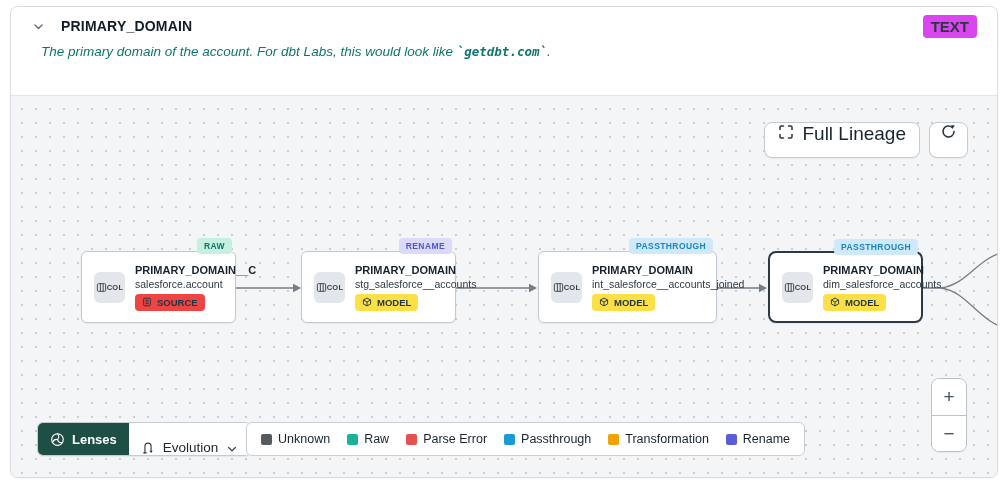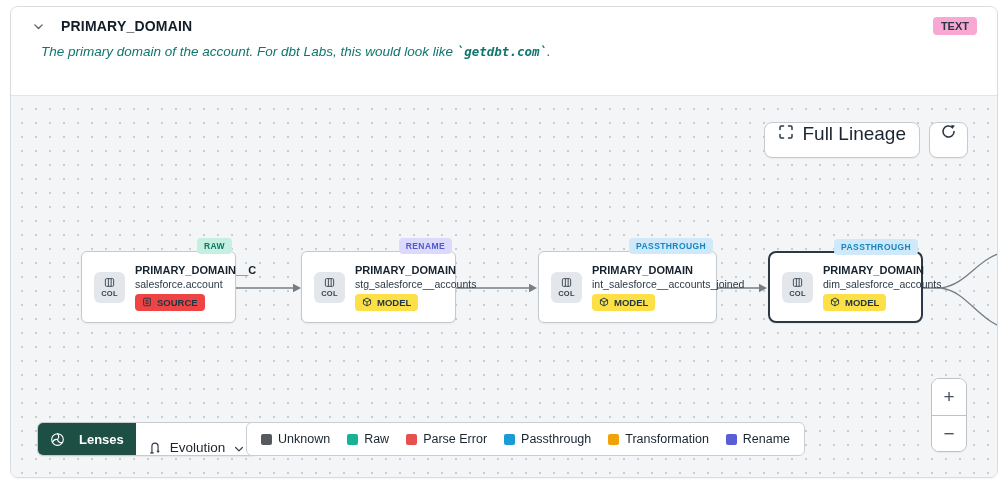--- a/index.html
+++ b/index.html
@@ -7,21 +7,21 @@
   .panel { position:absolute; left:10px; top:6px; width:988px; height:472px;
            background:#fff; border:1px solid #d8dbdf; border-radius:8px; overflow:hidden;
            box-shadow:0 1px 2px rgba(20,30,40,.04); }
 
   
   .hdr { position:absolute; left:0; top:0; right:0; height:89px; background:#fff; border-bottom:1px solid #e2e5e9; padding:8px 20px 0 18px; }
   .hdr-row1 { display:flex; align-items:center; height:22px; }
   .chev-btn { width:18px; height:18px; display:flex; align-items:center; justify-content:center; cursor:pointer; }
   .hdr-title { margin-left:14px; font-size:14px; font-weight:bold; color:#121d28; letter-spacing:.2px; }
   .spacer { flex:1; }
-  .type-badge { background:#f9a8d4; color:#2b3642; font-size:11px; font-weight:bold; padding:3px 8px; border-radius:4px; }
+  .type-badge { background:#d946ef; color:#2b3642; font-size:15px; font-weight:bold; padding:3px 8px; border-radius:4px; }
   .hdr-desc { margin:7px 0 0 12px; font-style:italic; font-size:13.5px; color:#0f766e; }
   .hdr-desc .code { font-family:"DejaVu Sans Mono", monospace; font-weight:bold; font-size:12.5px; font-style:italic; }
   .hdr-inh { margin:6px 0 0 12px; font-style:italic; font-size:13px; color:#3e4b58; }
   .hdr-inh a { color:#0d7c6c; text-decoration:underline; cursor:pointer; }
 
   
   .canvas { position:absolute; left:0; top:89px; right:0; bottom:0; background:#f4f5f7;
             background-image:radial-gradient(circle, #c9cdd3 1px, transparent 1.3px);
             background-size:14px 14px; background-position:4px 6px; }
   svg.edges { position:absolute; left:0; top:0; width:988px; height:383px; }
@@ -35,35 +35,35 @@
          box-shadow:0 1px 1px rgba(20,30,40,.05); }
   .btn-icon-only { width:39px; justify-content:center; padding:0; }
 
   
   .node { position:absolute; top:155px; height:72px; background:#fff; border:1px solid #c3c9cf;
           border-radius:6px; display:flex; align-items:center; gap:10px; padding:0 12px; cursor:pointer;
           box-shadow:0 1px 2px rgba(20,30,40,.06); }
   .node.selected { border:2px solid #2b3845; border-radius:8px; }
   .node-tag { position:absolute; top:-14px; right:3px; height:16px; line-height:16px; padding:0 7px;
               border-radius:4px; font-size:8.5px; font-weight:bold; letter-spacing:.4px; }
-  .col-badge { width:31px; height:31px; background:#e3e6ea; border-radius:6px; display:flex; flex-direction:column;
+  .col-badge { width:31px; height:31px; background:#e3e6ea; border-radius:6px; display:flex; flex-direction:row;
                align-items:center; justify-content:center; flex:0 0 auto; color:#333e49; }
   .col-badge .col-txt { font-size:7.5px; font-weight:bold; letter-spacing:.3px; margin-top:1px; }
   .node-body { display:flex; flex-direction:column; align-items:flex-start; gap:2px; min-width:0; }
   .node-title { font-size:11px; font-weight:bold; color:#16232e; white-space:nowrap; }
   .node-sub { font-size:10.5px; color:#2c3a46; white-space:nowrap; }
   .node-badge { display:flex; align-items:center; gap:5px; height:17px; padding:0 7px; margin-top:2px;
                 border-radius:4px; font-size:9.5px; font-weight:bold; color:#1d3542; }
   .badge-source { background:#ef4444; }
   .badge-model { background:#fde047; }
 
   
   .lens-group { position:absolute; left:26px; top:326px; height:34px; display:flex; border-radius:6px;
                 overflow:hidden; border:1px solid #c6cbd1; box-shadow:0 1px 1px rgba(20,30,40,.06); }
-  .lens-btn { display:flex; align-items:center; gap:14px; padding:0 12px; color:#fff; font-size:13px;
+  .lens-btn { display:flex; align-items:center; gap:7px; padding:0 12px; color:#fff; font-size:13px;
               font-weight:bold; cursor:pointer; }
   .lens-select { display:flex; align-items:flex-end; gap:8px; padding:0 12px; background:#fff; font-size:13.5px;
                  color:#1a252f; cursor:pointer; }
   .legend { position:absolute; left:235px; top:326px; height:34px; background:#fff; border:1px solid #c9ced4;
             border-radius:6px; display:flex; align-items:center; gap:17px; padding:0 14px; }
   .legend-item { display:flex; align-items:center; gap:6px; font-size:12.5px; color:#1a252f; }
   .swatch { width:11px; height:11px; border-radius:2px; flex:0 0 auto; }
   .zoom-stack { position:absolute; top:282px; right:30px; width:36px; border:1px solid #bcc2c8; border-radius:8px;
                 overflow:hidden; background:#fff; box-shadow:0 1px 1px rgba(20,30,40,.05); }
   .zoom-btn { width:100%; height:36px; display:flex; align-items:center; justify-content:center; font-size:19px;

